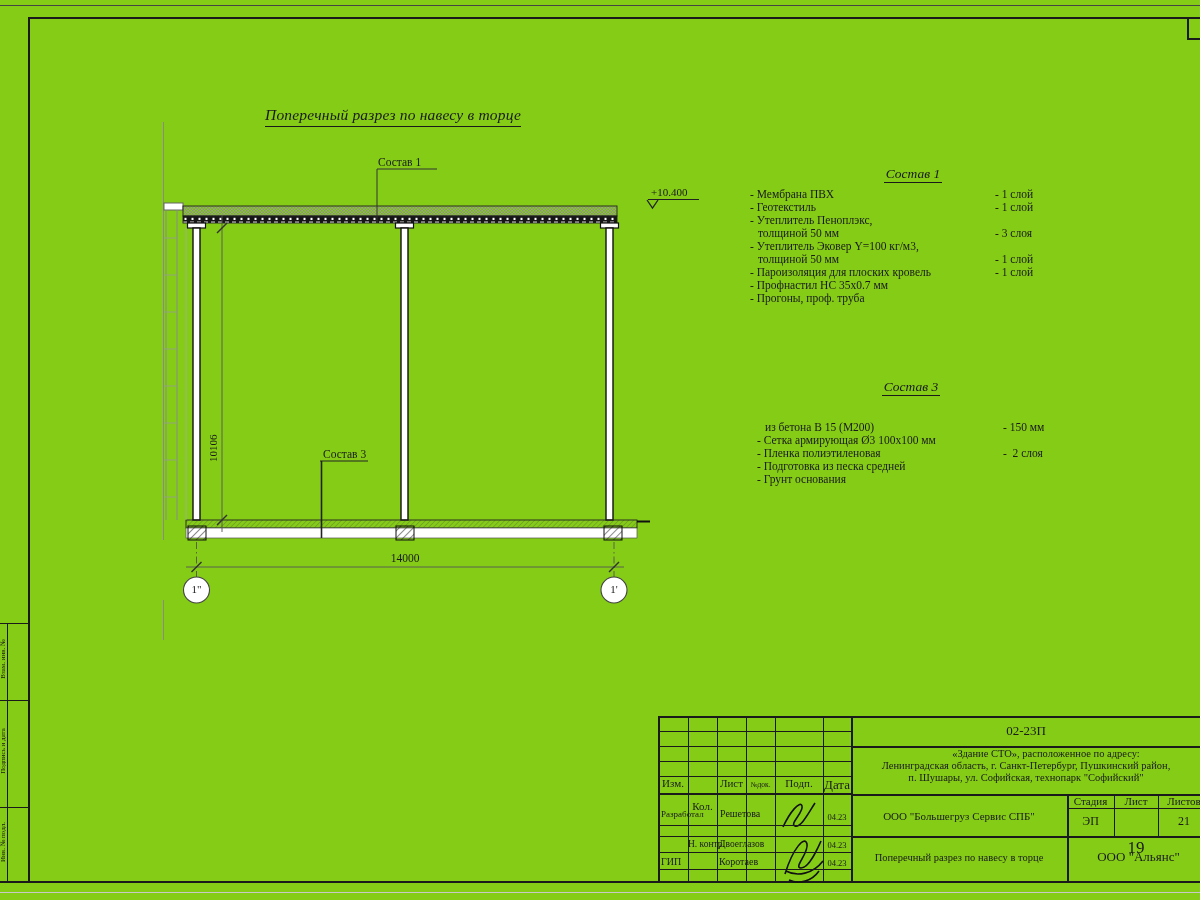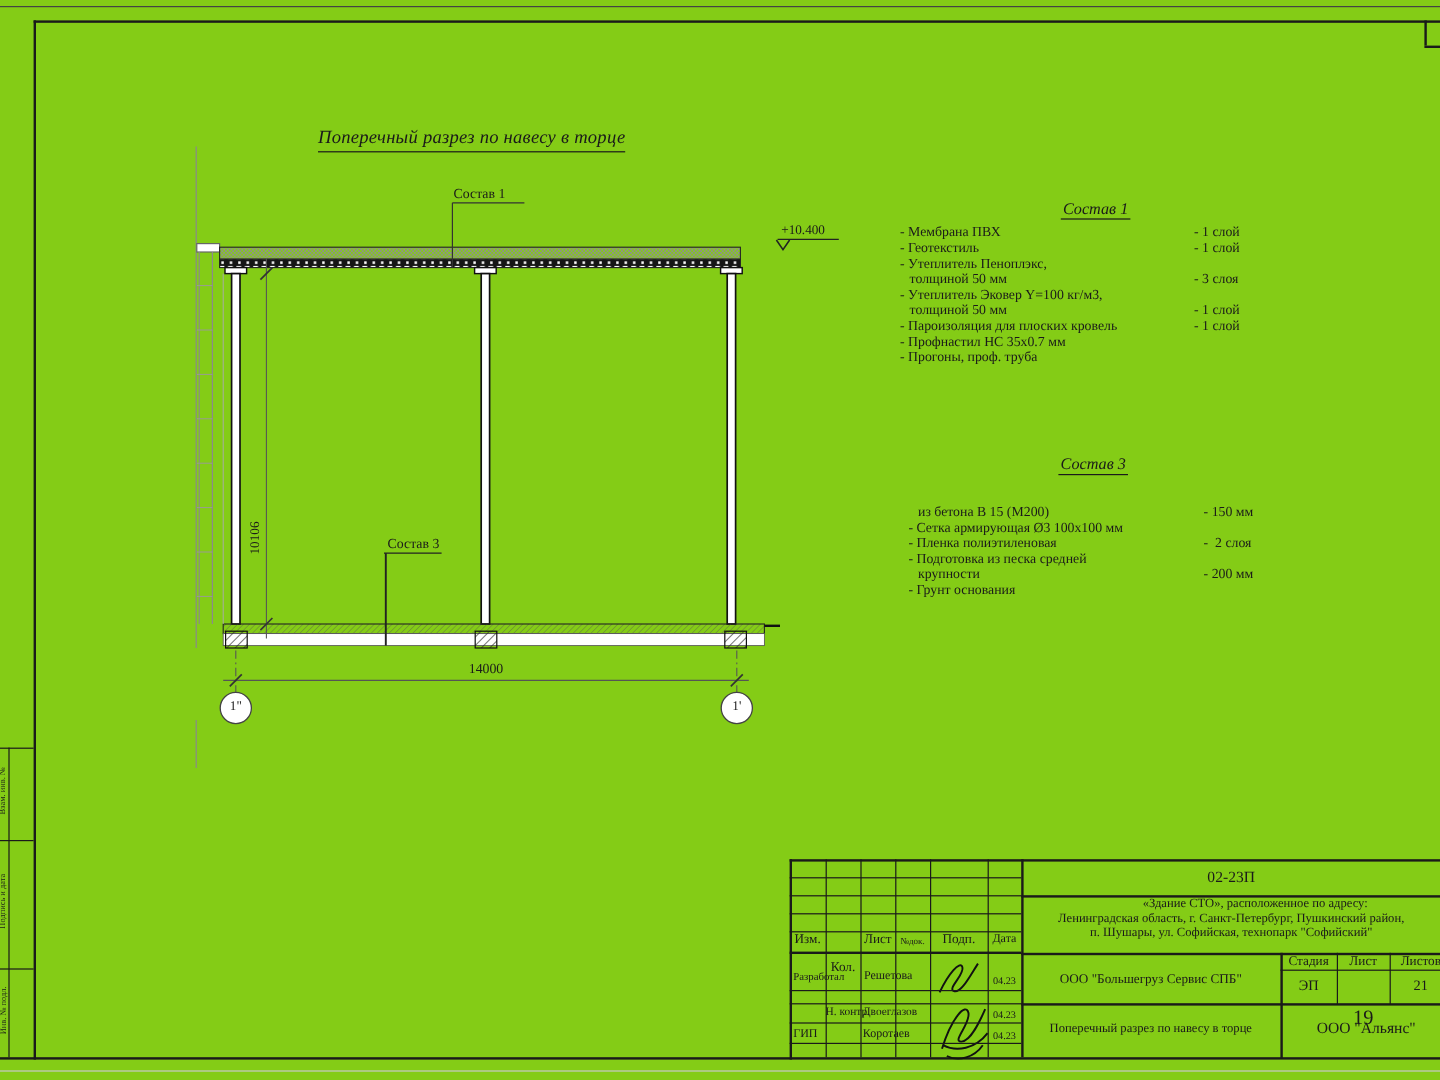--- a/index.html
+++ b/index.html
@@ -162,21 +162,20 @@
     <div class="row"><span class="nm">- Профнастил НС 35х0.7 мм</span><span class="vl2"></span></div>
     <div class="row"><span class="nm">- Прогоны, проф. труба</span><span class="vl2"></span></div>
   </div>
 
   <div class="sheading" style="left:846px;top:379px;"><span>Состав 3</span></div>
   <div class="slist s3" style="left:757px;top:421px;width:440px;">
     <div class="row"><span class="nm ind">из бетона В 15 (М200)</span><span class="vl2">- 150 мм</span></div>
     <div class="row"><span class="nm">- Сетка армирующая Ø3 100х100 мм</span><span class="vl2"></span></div>
     <div class="row"><span class="nm">- Пленка полиэтиленовая</span><span class="vl2">-  2 слоя</span></div>
     <div class="row"><span class="nm">- Подготовка из песка средней</span><span class="vl2"></span></div>
-    <div class="row"><span class="nm ind">крупности</span><span class="vl2">- 200 мм</span></div>
     <div class="row"><span class="nm">- Грунт основания</span><span class="vl2"></span></div>
   </div>
 
   <div>
     <div class="hl" style="left:658px;top:716px;width:542px;height:2px;"></div>
     <div class="vl" style="left:658px;top:716px;width:2px;height:167px;"></div>
 
     <div class="vl" style="left:688px;top:716px;width:1px;height:165px;"></div>
     <div class="vl" style="left:717px;top:716px;width:1px;height:165px;"></div>
     <div class="vl" style="left:746px;top:716px;width:1px;height:165px;"></div>
@@ -205,21 +204,21 @@
     <span class="tbt ctr" style="left:851px;top:723px;width:350px;font-size:13px;">02-23П</span>
     <span class="tbt ctr" style="left:851px;top:748px;width:390px;font-size:10.5px;">«Здание СТО», расположенное по адресу:</span>
     <span class="tbt ctr" style="left:851px;top:760px;width:350px;font-size:10.5px;">Ленинградская область, г. Санкт-Петербург, Пушкинский район,</span>
     <span class="tbt ctr" style="left:851px;top:772px;width:350px;font-size:10.5px;">п. Шушары, ул. Софийская, технопарк "Софийский"</span>
 
     <span class="tbt ctr" style="left:658px;top:777px;width:30px;font-size:11px;">Изм.</span>
     <span class="tbt ctr" style="left:688px;top:800px;width:29px;font-size:11px;">Кол.</span>
     <span class="tbt ctr" style="left:717px;top:777px;width:29px;font-size:11px;">Лист</span>
     <span class="tbt ctr" style="left:746px;top:780px;width:29px;font-size:7.5px;">№док.</span>
     <span class="tbt ctr" style="left:775px;top:777px;width:48px;font-size:11px;">Подп.</span>
-    <span class="tbt ctr" style="left:823px;top:777px;width:28px;font-size:10px;">Дата</span>
+    <span class="tbt ctr" style="left:823px;top:777px;width:28px;font-size:13px;">Дата</span>
 
     <span class="tbt" style="left:661px;top:809px;font-size:9px;">Разработал</span>
     <span class="tbt" style="left:720px;top:808px;font-size:10px;">Решетова</span>
     <span class="tbt ctr" style="left:823px;top:812px;width:28px;font-size:8.5px;">04.23</span>
     <span class="tbt" style="left:661px;top:839px;font-size:9.5px;padding-left:27px;">Н. контр.</span>
     <span class="tbt" style="left:719px;top:839px;font-size:9.5px;">Двоеглазов</span>
     <span class="tbt ctr" style="left:823px;top:840px;width:28px;font-size:8.5px;">04.23</span>
     <span class="tbt" style="left:661px;top:856px;font-size:10px;">ГИП</span>
     <span class="tbt" style="left:719px;top:856px;font-size:10px;">Коротаев</span>
     <span class="tbt ctr" style="left:823px;top:858px;width:28px;font-size:8.5px;">04.23</span>

